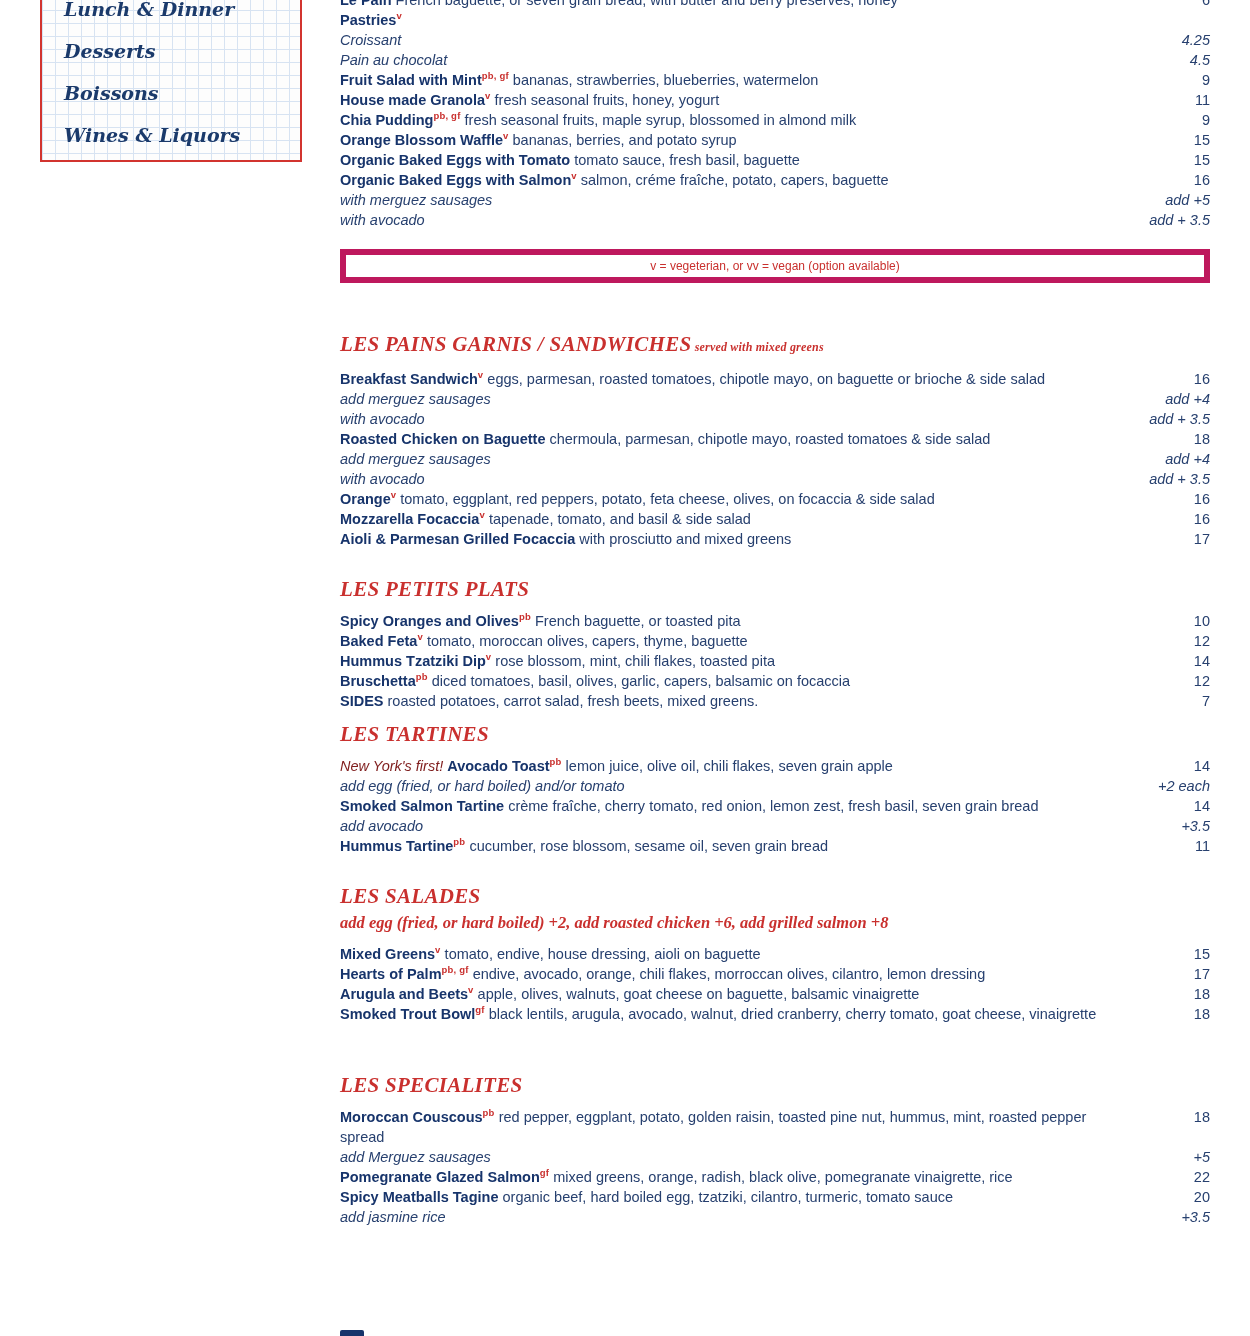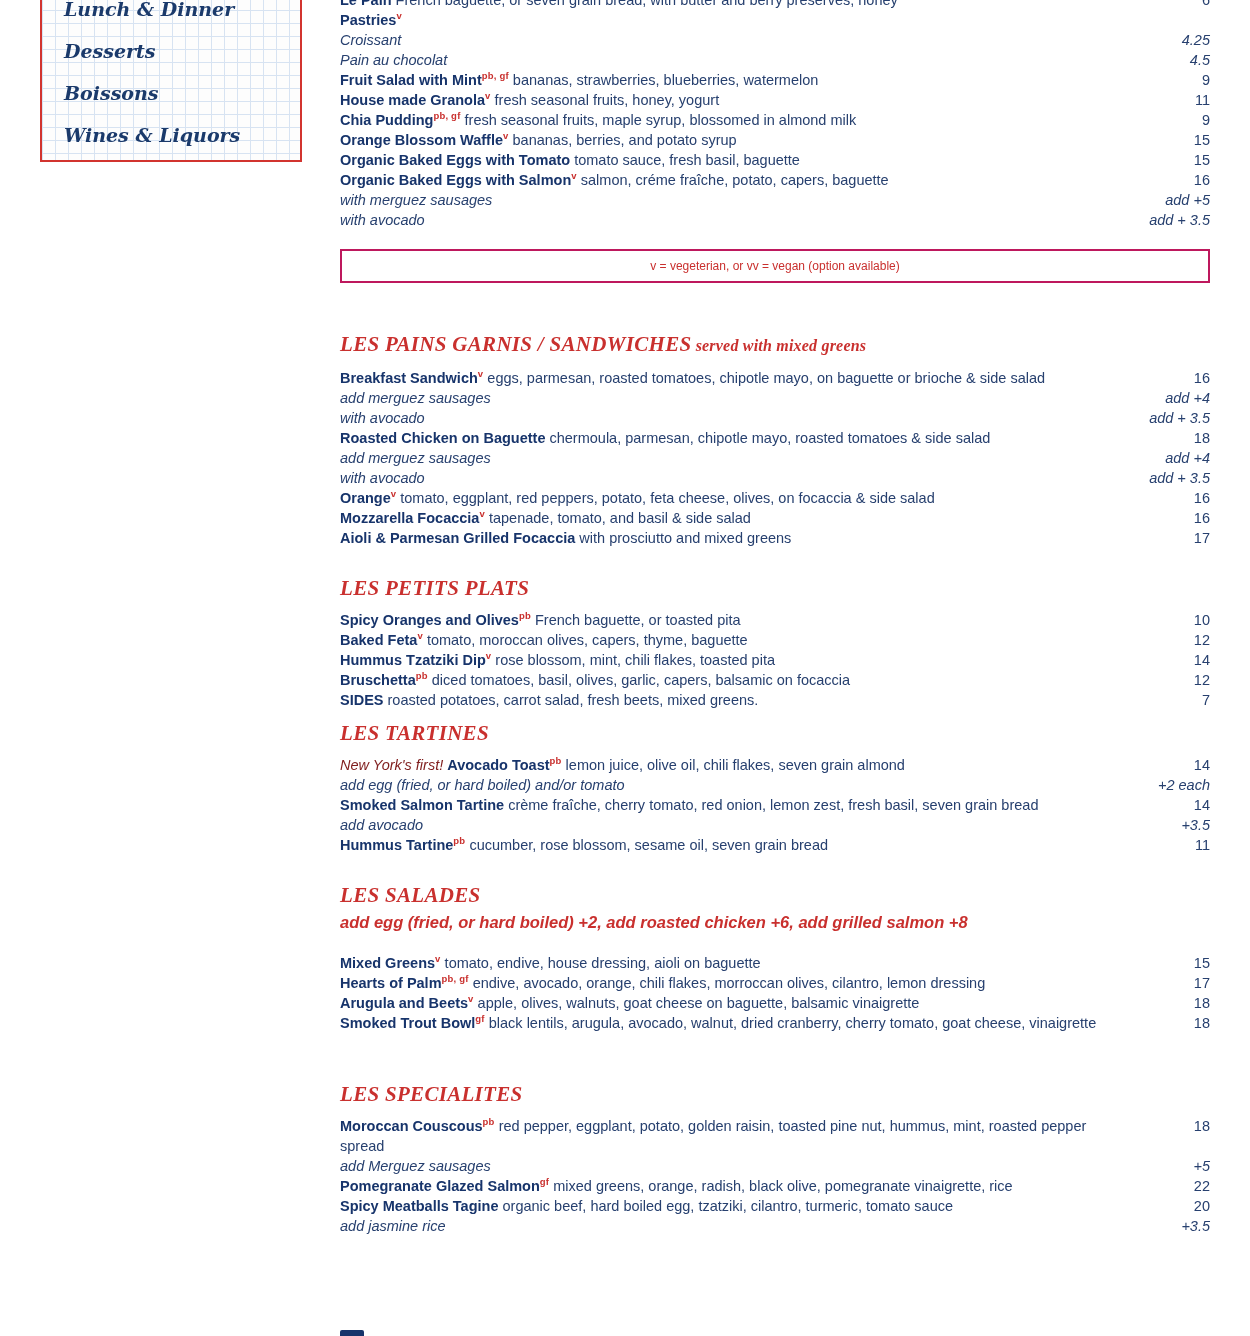--- a/index.html
+++ b/index.html
@@ -60,21 +60,21 @@
     font-size: 9.5px;
     line-height: 0;
     font-weight: 600;
     letter-spacing: 0.2px;
   }
   .lead { color: #7f1d1d; font-style: italic; }
 
   
   .note-box {
     margin-top: 19px;
-    border: 2px solid #be185d;
+    border: 6px solid #be185d;
     height: 34px;
     display: flex;
     align-items: center;
     justify-content: center;
   }
   .note-text { color: #c9302e; font-size: 12px; }
 
   
   .menu-section { margin-top: 27px; }
   .menu-sections section:nth-of-type(1) { margin-top: 48px; }
@@ -84,29 +84,29 @@
   .section-title {
     margin: 0 0 9px 0;
     font-family: "Liberation Serif", serif;
     font-style: italic;
     font-weight: 700;
     color: #c9302e;
     font-size: 21px;
     line-height: 26px;
     letter-spacing: 0.3px;
   }
-  .title-suffix { font-size: 16px; letter-spacing: 0.2px; }
+  .title-suffix { font-size: 12px; letter-spacing: 0.2px; }
   .section-subtitle {
-    font-family: Liberation Sans, sans-serif;
+    font-family: Liberation Serif, serif;
     font-style: italic;
     font-weight: 700;
     color: #c9302e;
     font-size: 16.5px;
     line-height: 22px;
-    margin: -6px 0 20px 0;
+    margin: -6px 0 10px 0;
   }
 
   
   .clipped-fragment {
     position: absolute;
     left: 340px; top: 1330px;
     width: 24px; height: 8px;
     background: #17346b;
     border-radius: 2px 2px 0 0;
   }
@@ -241,21 +241,21 @@
           <div class="row">
             <div class="row-text"><span class="item-name">SIDES</span><span class="item-desc"> roasted potatoes, carrot salad, fresh beets, mixed greens.</span></div>
             <div class="row-price">7</div>
           </div>
         </div>
       </section>
       <section class="menu-section">
         <h2 class="section-title"><span>LES TARTINES</span></h2>
         <div class="rows">
           <div class="row">
-            <div class="row-text"><span class="lead">New York's first! </span><span class="item-name">Avocado Toast</span><sup class="tag">pb</sup><span class="item-desc"> lemon juice, olive oil, chili flakes, seven grain almond</span></div>
+            <div class="row-text"><span class="lead">New York's first! </span><span class="item-name">Avocado Toast</span><sup class="tag">pb</sup><span class="item-desc"> lemon juice, olive oil, chili flakes, seven grain apple</span></div>
             <div class="row-price">14</div>
           </div>
           <div class="row mod">
             <div class="row-text"><span>add egg (fried, or hard boiled) and/or tomato</span></div>
             <div class="row-price">+2 each</div>
           </div>
           <div class="row">
             <div class="row-text"><span class="item-name">Smoked Salmon Tartine</span><span class="item-desc"> crème fraîche, cherry tomato, red onion, lemon zest, fresh basil, seven grain bread</span></div>
             <div class="row-price">14</div>
           </div>

